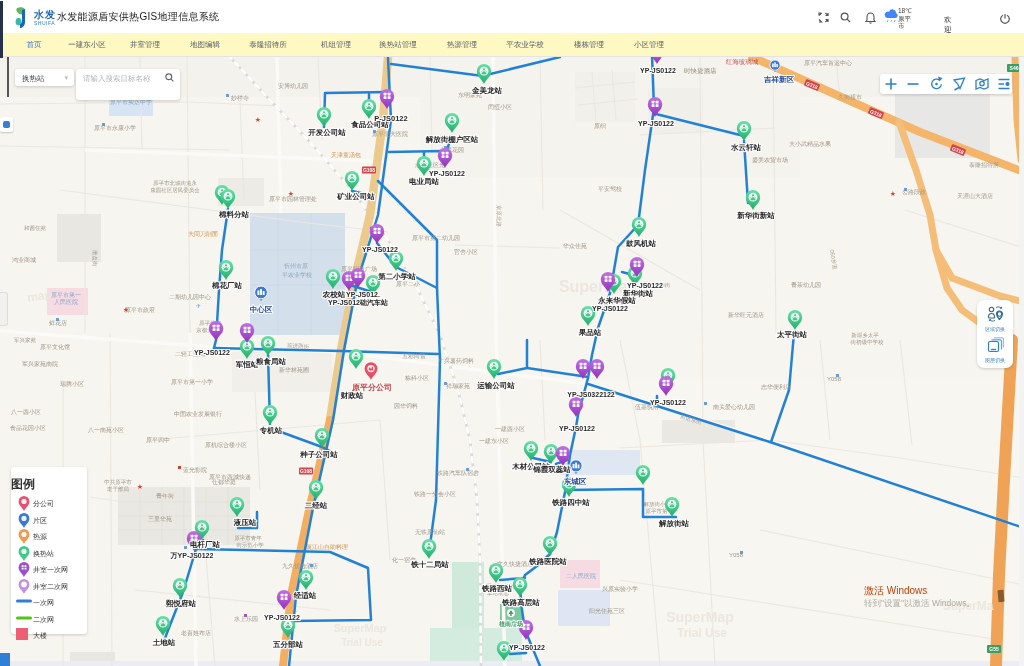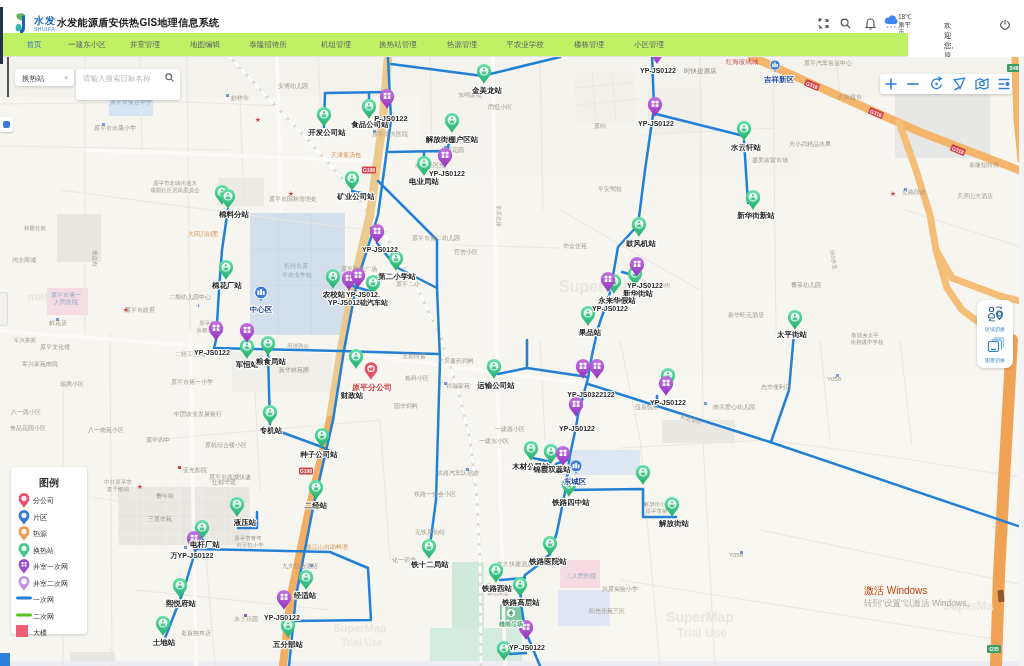--- a/index.html
+++ b/index.html
@@ -1,41 +1,41 @@
 <!DOCTYPE html>
 <html><head>
 <meta charset="utf-8">
 <style>
 *{margin:0;padding:0;box-sizing:border-box}
 html,body{width:1024px;height:666px;overflow:hidden;font-family:"Liberation Sans",sans-serif;background:#fff}
-#hdr{position:absolute;left:0;top:7px;width:900px;height:33px;background:#fff}
+#hdr{position:absolute;left:0;top:1px;width:900px;height:33px;background:#fff}
 #hdr .bar{position:absolute;left:0;top:0;width:3px;height:57px;background:#25304a;z-index:40}
 #logo{position:absolute;left:14px;top:5px;width:18px;height:24px}
 .lgtxt{position:absolute;left:34px;top:7px;color:#1b66b9;font-weight:bold;font-size:10px;letter-spacing:1px}
 .lgsub{position:absolute;left:34px;top:19px;color:#2a7fd0;font-size:5px;letter-spacing:.5px}
-#title{position:absolute;left:57px;top:9px;font-size:10px;font-weight:bold;color:#1a1a1a;letter-spacing:.3px}
+#title{position:absolute;left:57px;top:9px;font-size:10px;font-weight:normal;color:#1a1a1a;letter-spacing:.3px}
 .hic{position:absolute;top:11px;color:#555;font-size:11px}
 #weather{position:absolute;left:898px;top:6px;font-size:6.5px;color:#444;line-height:7.5px}
 #welc{position:absolute;left:944px;top:14px;font-size:7.5px;color:#333}
-#nav{position:absolute;left:0;top:33px;width:908px;height:24px;background:#bef264;border-bottom:1px solid #e3e3e3}
+#nav{position:absolute;left:0;top:33px;width:1024px;height:24px;background:#fef9c3;border-bottom:1px solid #e3e3e3}
 #nav span{position:absolute;top:7px;font-size:7.5px;color:#5c6066;white-space:nowrap;transform:translateX(-50%)}
 #nav span.act{color:#3a6fd8}
 #map{position:absolute;left:0;top:57px;width:1024px;height:609px;background:#f7f5ef}
 #map > svg{position:absolute;left:0;top:0}
 .card{position:absolute;background:#fff;border-radius:3px;box-shadow:0 1px 3px rgba(0,0,0,.18)}
 #dd{left:15px;top:12px;width:59px;height:17px}
 #dd .t{position:absolute;left:7px;top:4.5px;font-size:7.5px;color:#3f4347}
 #dd .ch{position:absolute;right:6px;top:5px;color:#b9bdc2;font-size:7px}
 #srch{left:76px;top:12px;width:104px;height:31px}
 #srch .t{position:absolute;left:7px;top:4.5px;font-size:7.5px;color:#b4b6ba}
 #ctl{left:880px;top:17px;width:132px;height:20px}
 #rtool{left:977px;top:243px;width:36px;height:68px;border-radius:7px;text-align:center}
 #rtool .lab{font-size:5px;color:#3f87c9;display:block;margin-top:0px}
 #legend{left:11px;top:410px;width:76px;height:167px;border-radius:3px;padding-top:9px}
-#legend .ttl{text-align:center;font-size:10px;font-weight:bold;color:#333;margin-bottom:2px}
+#legend .ttl{text-align:left;font-size:12px;font-weight:bold;color:#333;margin-bottom:2px}
 #legend .row{position:relative;height:16.5px}
 #legend .row .txt{position:absolute;left:22px;top:4px;font-size:7px;color:#333;white-space:nowrap}
 #actw{position:absolute;left:864px;top:527px;color:#c2410c;font-size:10px}
 #actw2{position:absolute;left:864px;top:541px;color:#abaaa2;font-size:8.5px}
 #bluesq{position:absolute;left:0px;top:596px;width:10px;height:13px;background:#2f7fd9}
 #ltab{position:absolute;left:0;top:235px;width:8px;height:34px;background:#f2f1ee;border:1px solid #ddd;border-left:none;border-radius:0 3px 3px 0}
 #dkline{position:absolute;left:7px;top:0px;width:2px;height:40px;background:#555}
 #rsb{position:absolute;left:1019px;top:0;width:5px;height:609px;background:#f3f3f3}
 </style>
 </head>

